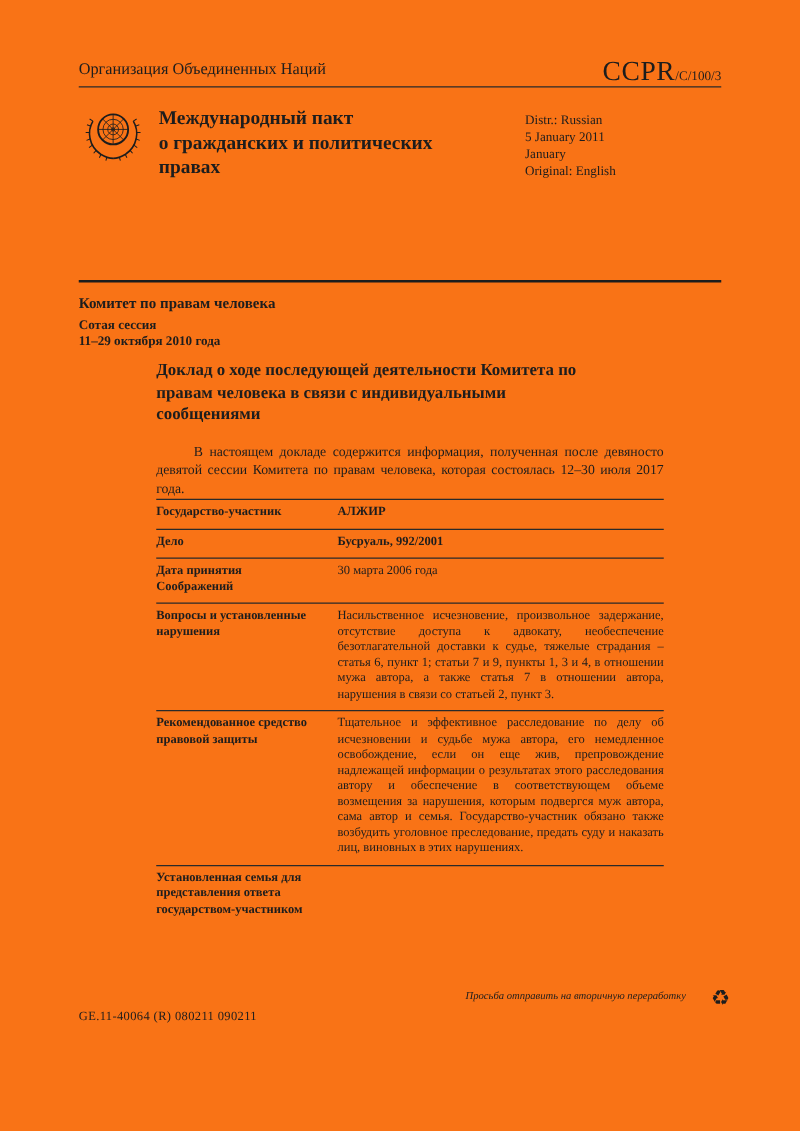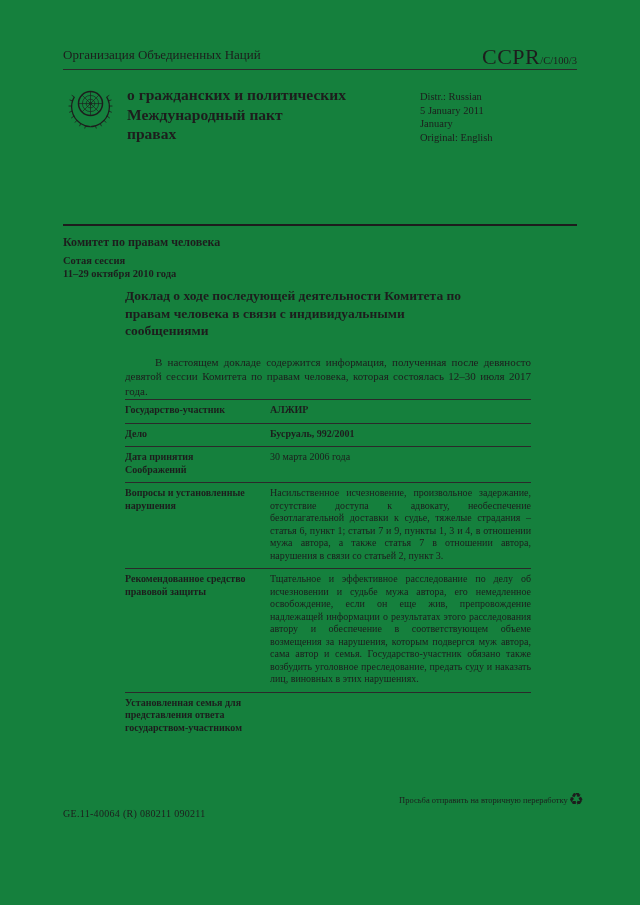--- a/index.html
+++ b/index.html
@@ -1,18 +1,18 @@
 <!DOCTYPE html>
 <html lang="ru"><head>
 <meta charset="utf-8">
 <style>
   * { margin:0; padding:0; box-sizing:border-box; }
   html, body { background:#e9e9e9; }
   .page {
-    width:640px; height:905px; margin:0 auto; background:#15803d;
+    width:640px; height:905px; margin:0 auto; background:#f97316;
     position:relative; overflow:hidden;
     font-family:"Liberation Serif","DejaVu Serif",serif; color:#1d1d1d;
   }
 
   
   .org-name { position:absolute; left:63px; top:47px; font-size:13px; }
   .rule-thin { position:absolute; left:63px; top:69px; width:514px; border-top:1px solid #2a2a2a; }
   .doc-symbol { position:absolute; right:63px; top:44px; white-space:nowrap; }
   .doc-symbol .main { font-size:22px; letter-spacing:.5px; }
   .doc-symbol .suffix { font-size:10.5px; }
@@ -36,21 +36,21 @@
   
   .ftable { margin-top:1px; border-top:1px solid #2a2a2a; font-size:10px; line-height:12.5px; }
   .frow { display:flex; border-bottom:1px solid #2a2a2a; padding:4px 0 6px; }
   .frow:last-child { border-bottom:none; }
   .flabel { flex:0 0 145px; padding-right:14px; font-weight:bold; }
   .fvalue { flex:1; text-align:justify; }
   .bold { font-weight:bold; }
 
   
   .footer-id { position:absolute; left:63px; top:794px; font-size:10px; letter-spacing:.3px;margin-top:14px; }
-  .footer-recycle { position:absolute; right:56px; top:791px; display:flex; align-items:center; gap:1px; font-size:8.5px; }
+  .footer-recycle { position:absolute; right:56px; top:791px; display:flex; align-items:flex-start; gap:20px; font-size:8.5px;font-style:italic; }
   .recycle-icon { font-family:"DejaVu Sans",sans-serif; font-size:17px; line-height:1; }
 </style>
 </head>
 <body>
 
 <div class="page">
 
   <div class="org-name">Организация Объединенных Наций</div>
   <div class="doc-symbol">
     <span class="main">CCPR</span><span class="suffix">/C/100/3</span>
@@ -68,22 +68,22 @@
       <line x1="21.8" y1="15.8" x2="42.2" y2="36.2" stroke-width="0.8"></line>
       <line x1="42.2" y1="15.8" x2="21.8" y2="36.2" stroke-width="0.8"></line>
       <path d="M12.5 18 C6.5 28 8.5 42 20 50 C24.5 52.8 29 54 32 54" stroke-width="1.5"></path>
       <path d="M12.5 18 l-3.2 -2 M10.7 23 l-4 -1.4 M9.7 29 l-4.2 0 M10.3 35 l-4 1.6 M12.3 41 l-3.6 2.6 M15.8 46 l-2.6 3 M20.3 50 l-1.6 3.4 M26 52.8 l-1 3.4" stroke-width="1"></path>
       <path d="M51.5 18 C57.5 28 55.5 42 44 50 C39.5 52.8 35 54 32 54" stroke-width="1.5"></path>
       <path d="M51.5 18 l3.2 -2 M53.3 23 l4 -1.4 M54.3 29 l4.2 0 M53.7 35 l4 1.6 M51.7 41 l3.6 2.6 M48.2 46 l2.6 3 M43.7 50 l1.6 3.4 M38 52.8 l1 3.4" stroke-width="1"></path>
     </g>
   </svg>
 
   <div class="covenant-title">
+    <span style="display:block">Международный пакт</span>
     <span style="display:block">о гражданских и политических</span>
-    <span style="display:block">Международный пакт</span>
     <span style="display:block">правах</span>
   </div>
 
   <div class="distr-block">
     <div>Distr.: Russian</div>
     <div>5 January 2011</div>
     <div>January</div>
     <div>Original: English</div>
   </div>
 

